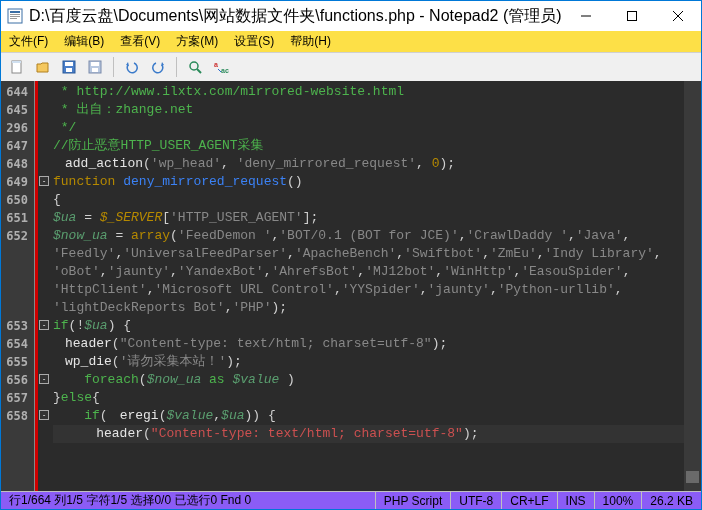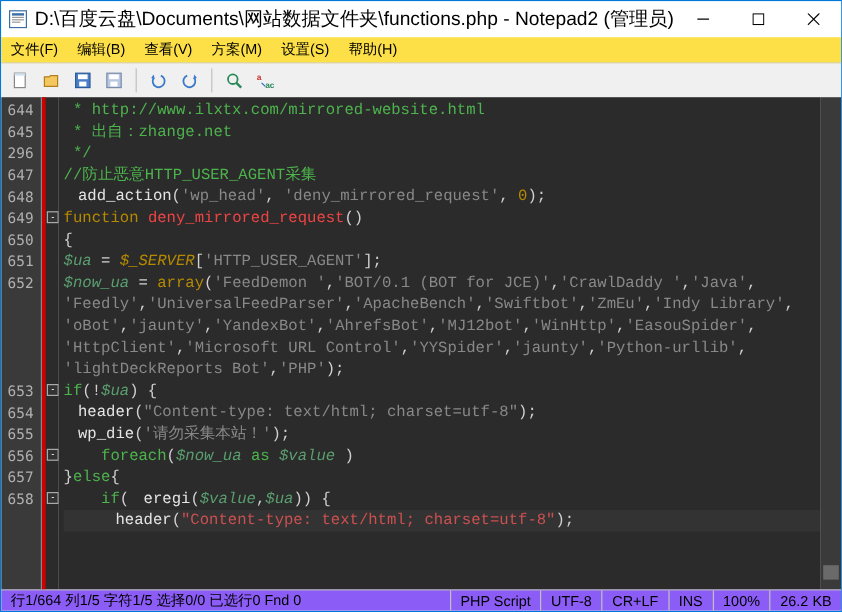--- a/index.html
+++ b/index.html
@@ -9,32 +9,32 @@
 .titlebar .title { flex: 1; font-size: 16px; color: #000; }
 .titlebar .winbtn { width: 46px; height: 30px; display: flex; align-items: center; justify-content: center; }
 .titlebar .close { background: transparent; }
 .menubar { background: #fde047; height: 22px; display: flex; align-items: center; padding: 0 0; border-bottom: 1px solid #d0d0d0; }
 .menubar .menu-item { padding: 2px 8px; font-size: 12px; }
 .toolbar { background: #f0f0f0; height: 28px; display: flex; align-items: center; padding: 0 4px; gap: 2px; }
 .toolbar .tbtn { width: 24px; height: 24px; display: flex; align-items: center; justify-content: center; }
 .toolbar .sep { width: 1px; height: 20px; background: #c0c0c0; margin: 0 4px; }
 .editor-wrap { display: flex; height: 410px; position: relative; }
 .gutter { width: 34px; background: #3a3a3a; color: #b0b0b0; text-align: right; font-family: Consolas, monospace; font-size: 12px; padding-top: 2px; border-right: 1px solid #888; }
-.gutter .ln { height: 18px; line-height: 18px; padding-right: 6px; }
+.gutter .ln { height: 18px; line-height: 18px; padding-right: 6px; font-weight: bold; }
 .fold-col { width: 14px; background: #2b2b2b; position: relative; border-left: 3px solid #d00000; }
 .fold-col .fmark { position: absolute; left: 1px; width: 10px; height: 10px; border: 1px solid #aaa; background: #333; font-size: 8px; text-align: center; line-height: 8px; color: #fff; }
 .code { flex: 1; background: #2b2b2b; font-family: Consolas, "Courier New", monospace; font-size: 13px; padding: 2px 0 0 4px; overflow: hidden; position: relative; }
 .code .line { height: 18px; line-height: 18px; white-space: pre; color: #d0d0d0; }
 .scroll-v { width: 17px; background: #3a3a3a; position: relative; }
 .scroll-v .thumb { position: absolute; left: 2px; width: 13px; background: #6a6a6a; }
 .statusbar { height: 18px; background: #8b5cf6; border-top: 1px solid #c0c0c0; display: flex; align-items: center; font-size: 12px; }
 .statusbar .cell { padding: 0 8px; border-right: 1px solid #c0c0c0; height: 100%; display: flex; align-items: center; }
 .c-cmt { color: #4db34d; }
 .c-kw { color: #b58900; font-weight: normal; }
-.c-fn { color: #ef4444; }
+.c-fn { color: #3b82f6; }
 .c-var { color: #b58900; font-style: italic; font-family: Liberation Mono, monospace; }
 .c-var2 { color: #5a9e6f; font-style: italic; }
 .c-str { color: #888888; }
 .c-num { color: #b58900; }
 .c-op { color: #d0d0d0; }
 .c-id { color: #e5e5e5; margin-left: 12px; }
 .c-green { color: #4db34d; }
 .c-red { color: #cc5050; }
 .highlight-line { background: rgba(255,255,255,0.04); }
 </style>

